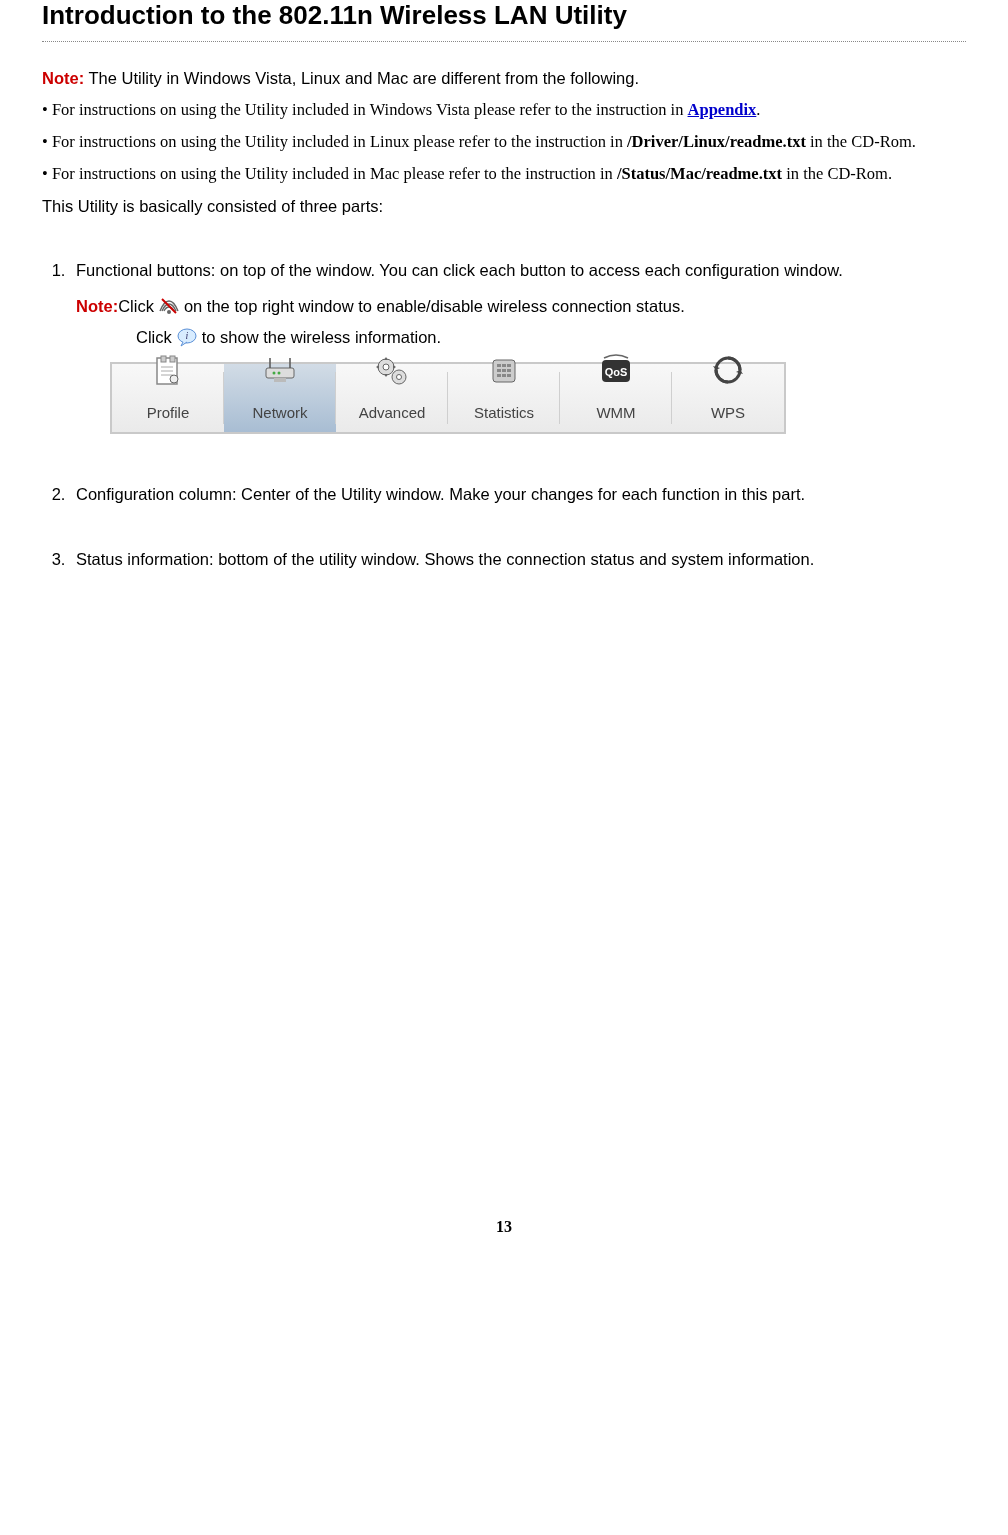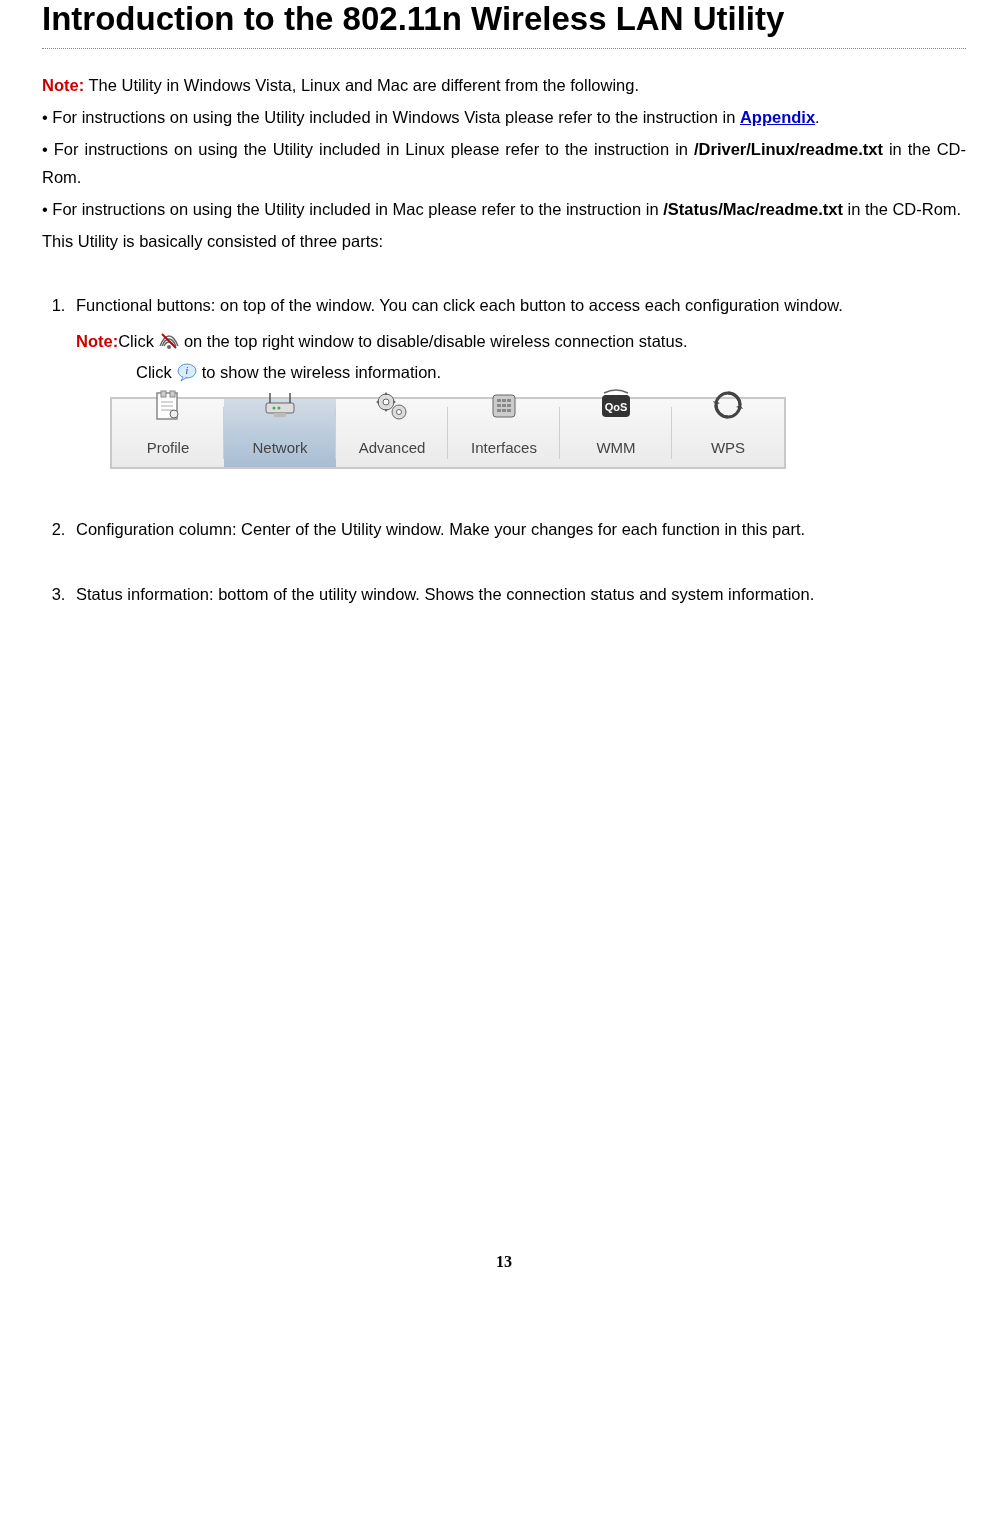--- a/index.html
+++ b/index.html
@@ -8,40 +8,41 @@
       background: #fff;
       font-family: Verdana, Geneva, sans-serif;
       width: 1008px;
     }
     .page {
       padding: 0 42px 40px 42px;
       box-sizing: border-box;
     }
     .main-title {
       font-family: Arial, Helvetica, sans-serif;
-      font-size: 33px;
+      font-size: 26px;
       font-weight: bold;
       color: #000;
       margin: 0 0 10px 0;
       padding-top: 0;
     }
     .rule {
       border: none;
       border-top: 1px dotted #888;
       margin: 0 0 22px 0;
     }
     .para {
       font-size: 16.5px;
       color: #000;
       line-height: 1.7;
       margin: 0 0 4px 0;
     }
     .justify {
       text-align: justify;
       text-justify: inter-word;
+      font-family: Liberation Serif, serif;
     }
     .note-label {
       color: #cc0000;
       font-weight: bold;
       text-align: center;
     }
     .link {
       color: #0000cc;
       text-decoration: underline;
       font-weight: bold;
@@ -179,21 +180,21 @@
           <span> Click </span>
           <span class="inline-icon">
             <svg width="22" height="22" viewBox="0 0 22 22">
               <path d="M2 16 Q6 6 11 6 Q16 6 20 16" fill="none" stroke="#666" stroke-width="1.4"></path>
               <path d="M4 16 Q7 9 11 9 Q15 9 18 16" fill="none" stroke="#666" stroke-width="1.4"></path>
               <path d="M6 16 Q8 12 11 12 Q14 12 16 16" fill="none" stroke="#666" stroke-width="1.4"></path>
               <circle cx="11" cy="17" r="2" fill="#666"></circle>
               <line x1="4" y1="4" x2="18" y2="18" stroke="#c00" stroke-width="2"></line>
             </svg>
           </span>
-          <span> on the top right window to disable/disable wireless connection status.</span>
+          <span> on the top right window to enable/disable wireless connection status.</span>
         </div>
         <div class="inner-note-line">
           <span class="inner-note-indent"></span>
           <span>Click </span>
           <span class="inline-icon">
             <svg width="22" height="20" viewBox="0 0 22 20">
               <ellipse cx="11" cy="9" rx="9" ry="7" fill="#d8ecff" stroke="#5a8fd6" stroke-width="1"></ellipse>
               <path d="M7 15 L5 19 L11 15" fill="#d8ecff" stroke="#5a8fd6" stroke-width="1"></path>
               <text x="11" y="12" text-anchor="middle" font-size="10" font-family="Georgia" font-style="italic" fill="#336">i</text>
             </svg>
@@ -256,21 +257,21 @@
               <rect x="15" y="10" width="4" height="3" fill="#888"></rect>
               <rect x="20" y="10" width="4" height="3" fill="#888"></rect>
               <rect x="10" y="15" width="4" height="3" fill="#888"></rect>
               <rect x="15" y="15" width="4" height="3" fill="#888"></rect>
               <rect x="20" y="15" width="4" height="3" fill="#888"></rect>
               <rect x="10" y="20" width="4" height="3" fill="#888"></rect>
               <rect x="15" y="20" width="4" height="3" fill="#888"></rect>
               <rect x="20" y="20" width="4" height="3" fill="#888"></rect>
             </svg>
           </div>
-          <div class="tb-label">Interfaces</div>
+          <div class="tb-label">Statistics</div>
           <div class="tb-sep"></div>
         </div>
         <div class="tb-item">
           <div class="tb-icon">
             <svg width="36" height="34" viewBox="0 0 36 34">
               <rect x="4" y="6" width="28" height="22" rx="4" fill="#333"></rect>
               <text x="18" y="22" text-anchor="middle" font-size="11" fill="#fff" font-weight="bold">QoS</text>
               <path d="M6 4 Q18 -2 30 4" fill="none" stroke="#666" stroke-width="1.5"></path>
             </svg>
           </div>

